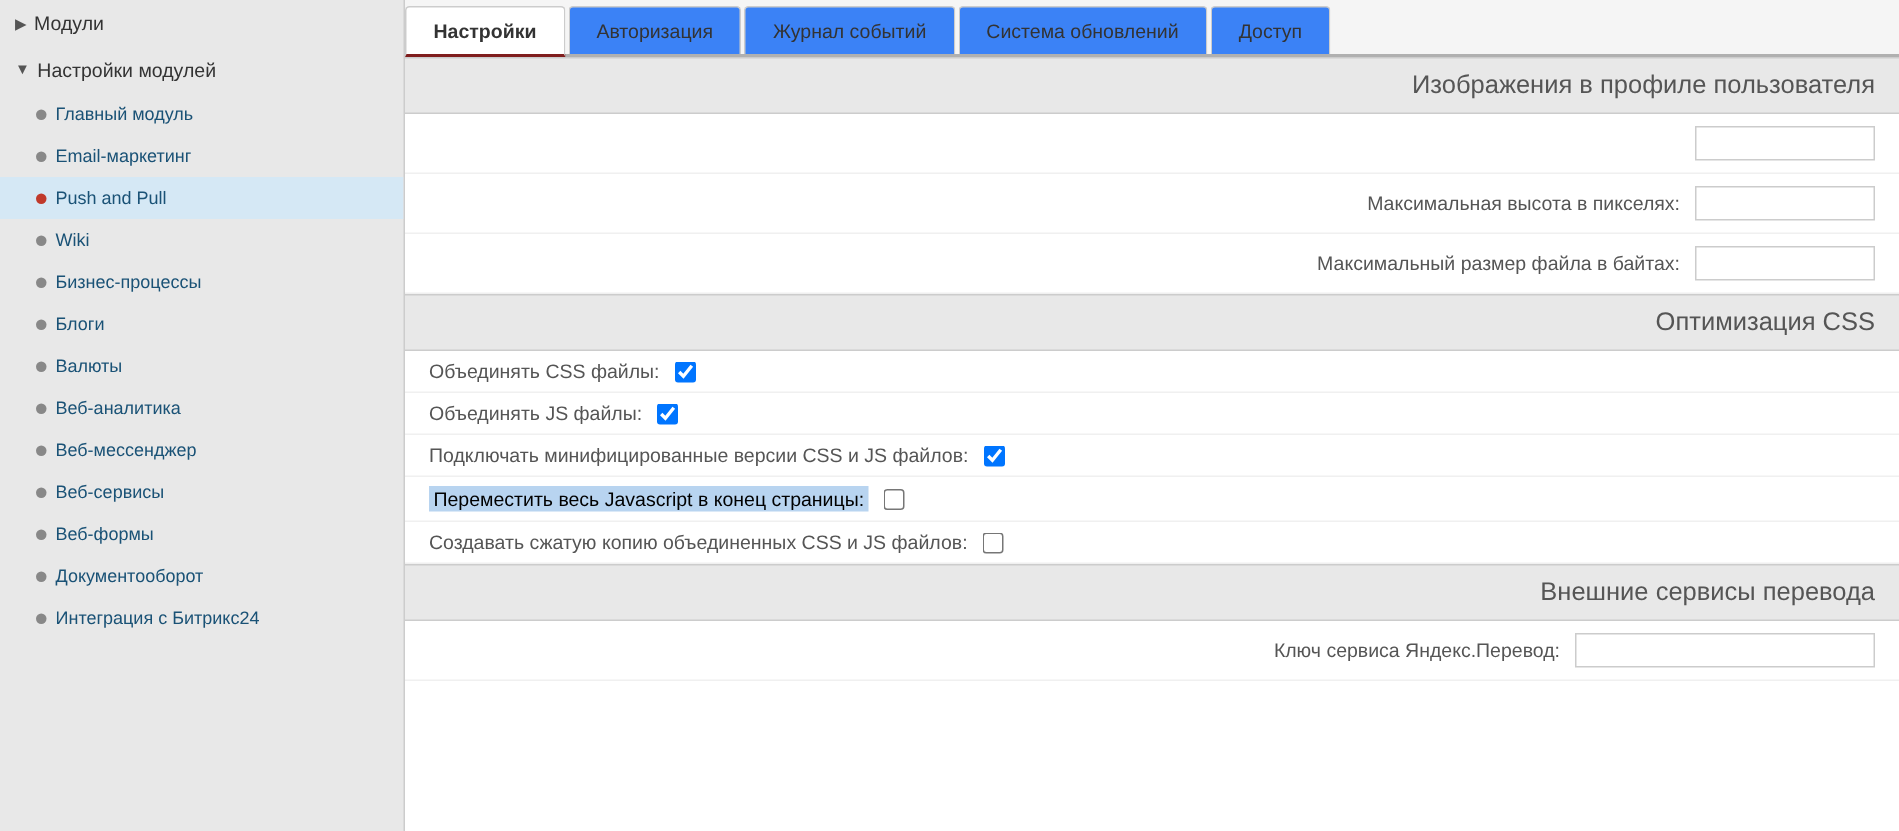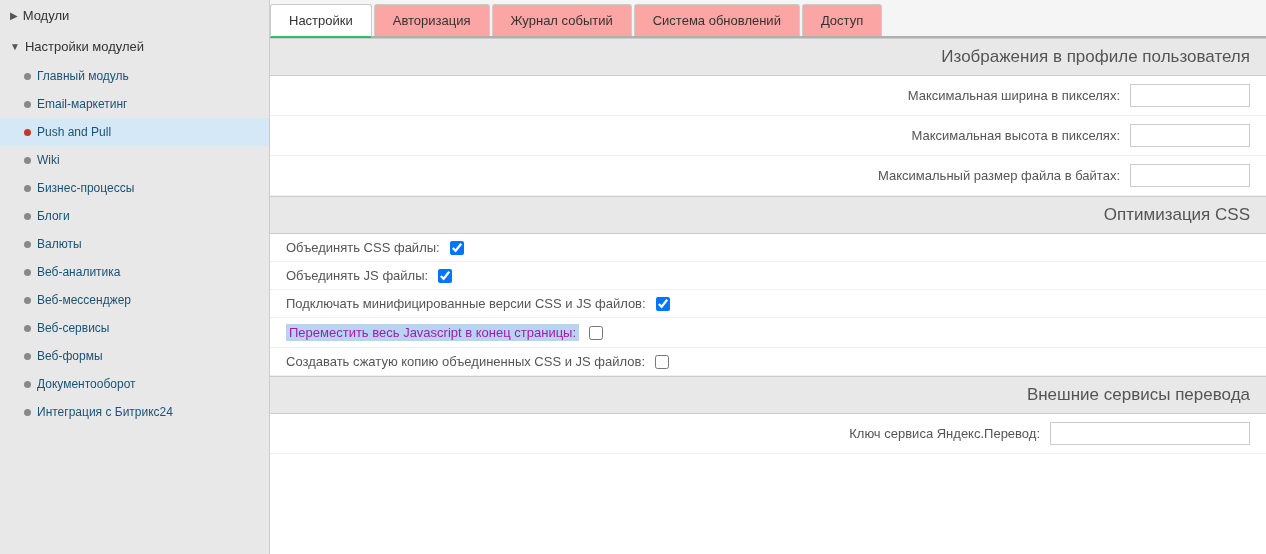--- a/index.html
+++ b/index.html
@@ -26,24 +26,24 @@
     }
     .sidebar-item.active .bullet { background: #c0392b; }
     
     
     .main { flex: 1; display: flex; flex-direction: column; background: #fff; overflow: hidden; }
     
     
     .tabs { display: flex; border-bottom: 2px solid #b0b0b0; background: #f5f5f5; flex-shrink: 0; }
     .tab {
       padding: 8px 18px; font-size: 13px; color: #333; cursor: pointer;
-      border: 1px solid #ccc; border-bottom: none; background: #fca5a5;
+      border: 1px solid #ccc; border-bottom: none; background: #3b82f6;
       margin-right: 2px; margin-top: 4px; border-radius: 3px 3px 0 0;
     }
-    .tab.active { background: #fff; border-bottom: 2px solid #22c55e; color: #333; font-weight: normal; margin-bottom: -2px; z-index: 1; }
+    .tab.active { background: #fff; border-bottom: 2px solid #7f1d1d; color: #333; font-weight: bold; margin-bottom: -2px; z-index: 1; }
     
     
     .content { flex: 1; overflow-y: auto; background: #fff; position: relative; }
     
     
     .section { background: #fff; }
     
     .section-header {
       background: #e8e8e8; padding: 8px 16px; font-size: 17px; color: #555;
       text-align: right; border-top: 1px solid #ccc; border-bottom: 1px solid #ccc;
@@ -64,21 +64,21 @@
       border: 1px solid #ccc; padding: 3px 5px; font-size: 13px; width: 200px;
       background: #fff;
     }
     
     .checkbox-row {
       display: flex; align-items: center; justify-content: flex-start;
       padding: 6px 16px; border-bottom: 1px solid #f0f0f0; gap: 10px;
     }
     .checkbox-label { text-align: right; color: #555; font-size: 13px; flex-shrink: 0; }
     .checkbox-label.highlighted {
-      background: #b8d4f0; color: #a21caf; padding: 1px 3px;
+      background: #b8d4f0; color: #000000; padding: 1px 3px;
     }
     input[type="checkbox"] { width: 14px; height: 14px; flex-shrink: 0; }
   </style>
 </head>
 <body>
 
 <div class="layout">
 
   <div class="sidebar">
     <div class="sidebar-section-header">
@@ -154,21 +154,20 @@
         <div class="tab">Система обновлений</div>
         <div class="tab">Доступ</div>
       </div>
 
     <div class="content">
 
       <div class="section">
         <div class="section-header">Изображения в профиле пользователя</div>
         <div class="section-body" id="images-fields">
             <div class="field-row">
-              <span class="field-label">Максимальная ширина в пикселях:</span>
               <input type="text" class="field-input" style="">
             </div>
             <div class="field-row">
               <span class="field-label">Максимальная высота в пикселях:</span>
               <input type="text" class="field-input" style="">
             </div>
             <div class="field-row">
               <span class="field-label">Максимальный размер файла в байтах:</span>
               <input type="text" class="field-input" style="">
             </div>

